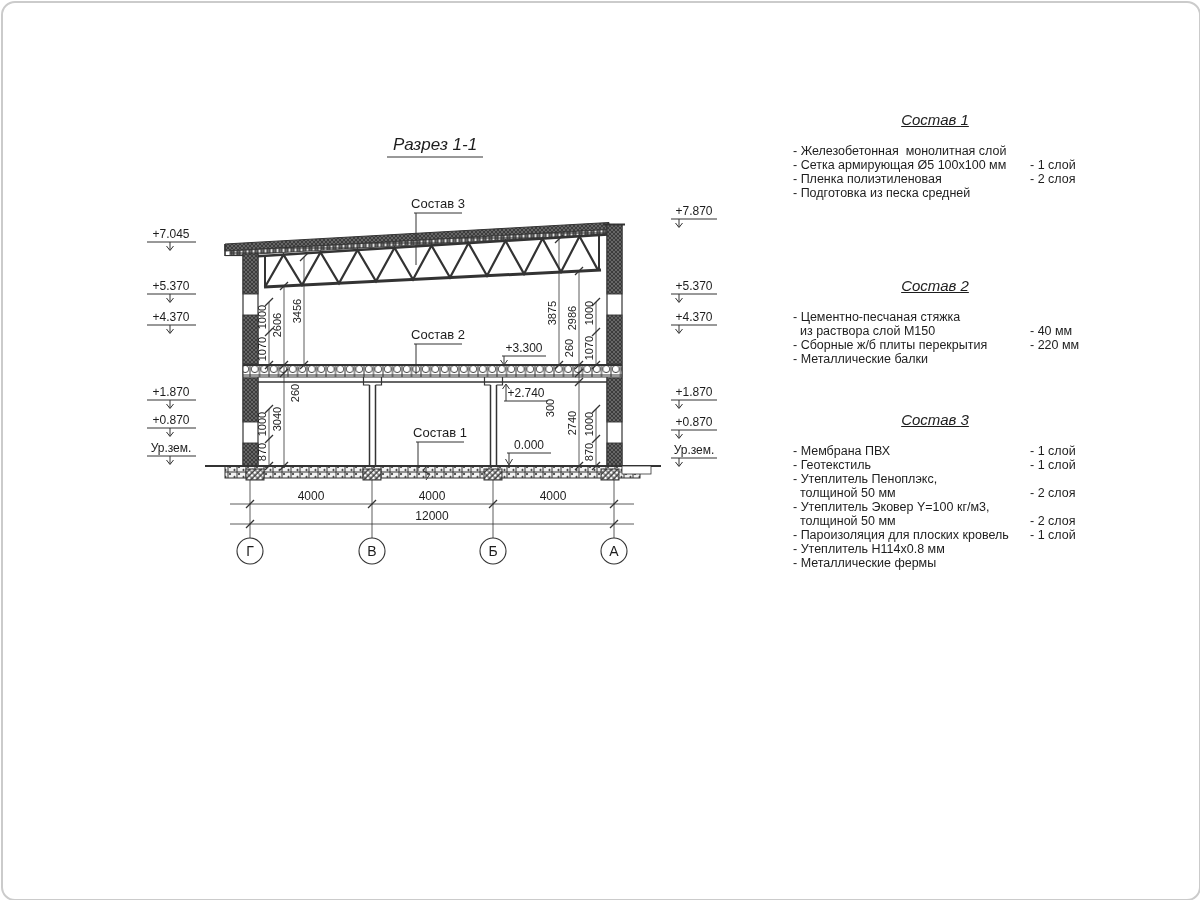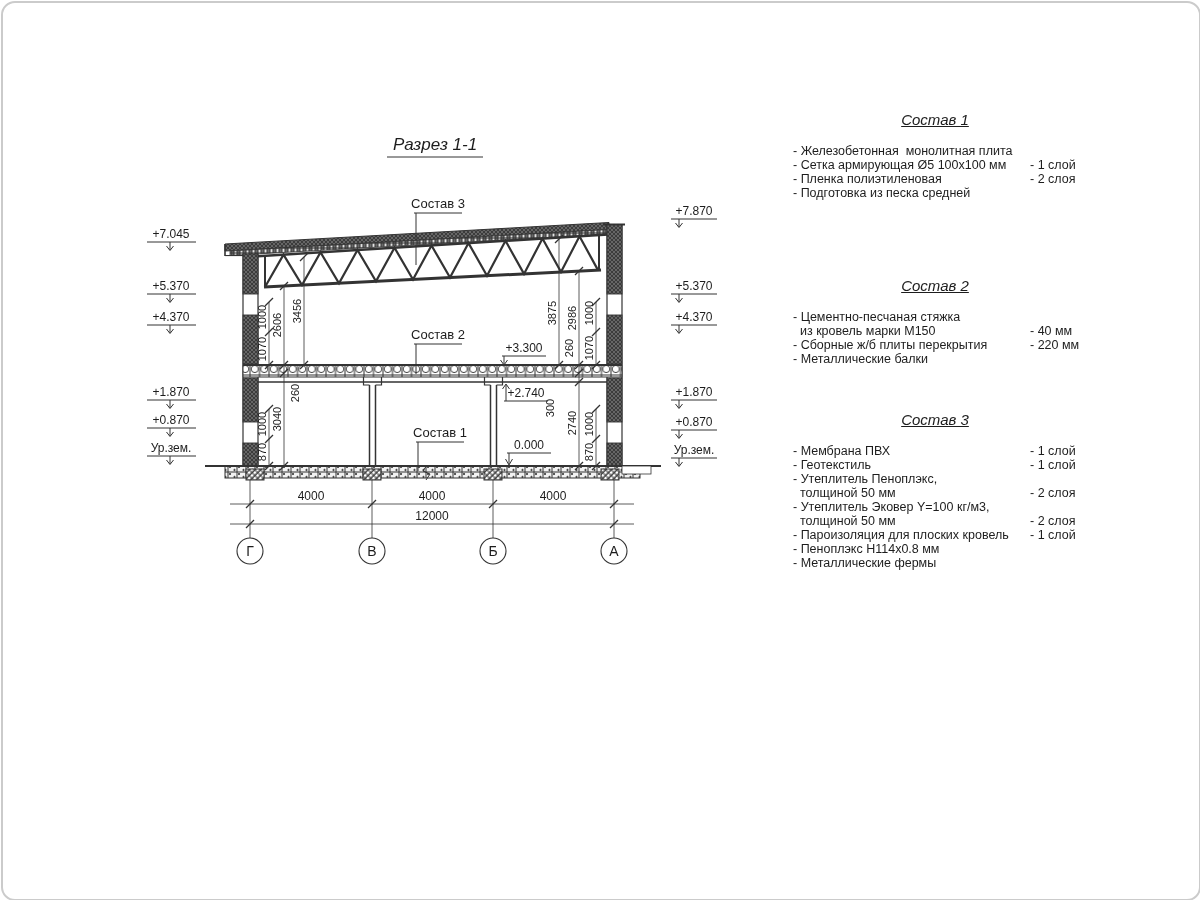--- a/index.html
+++ b/index.html
@@ -323,21 +323,21 @@
     <text class="t-axis" x="247" y="553" text-anchor="middle">Г</text>
     <text class="t-axis" x="369" y="553" text-anchor="middle">В</text>
     <text class="t-axis" x="490" y="553" text-anchor="middle">Б</text>
     <text class="t-axis" x="611" y="553" text-anchor="middle">А</text>
   </g>
 </svg>
 
 <section class="spec" style="top:108px">
   <h3>Состав 1</h3>
   <div class="row">
-        <span class="nm">- Железобетонная  монолитная плита</span>
+        <span class="nm">- Железобетонная  монолитная слой</span>
         <span class="val"></span>
       </div>
   <div class="row">
         <span class="nm">- Сетка армирующая Ø5 100х100 мм</span>
         <span class="val">- 1 слой</span>
       </div>
   <div class="row">
         <span class="nm">- Пленка полиэтиленовая</span>
         <span class="val">- 2 слоя</span>
       </div>
@@ -347,21 +347,21 @@
       </div>
 </section>
 
 <section class="spec" style="top:274px">
   <h3>Состав 2</h3>
   <div class="row">
         <span class="nm">- Цементно-песчаная стяжка</span>
         <span class="val"></span>
       </div>
   <div class="row">
-        <span class="nm">  из кровель марки М150</span>
+        <span class="nm">  из раствора слой М150</span>
         <span class="val">- 40 мм</span>
       </div>
   <div class="row">
         <span class="nm">- Сборные ж/б плиты перекрытия</span>
         <span class="val">- 220 мм</span>
       </div>
   <div class="row">
         <span class="nm">- Металлические балки</span>
         <span class="val"></span>
       </div>
@@ -391,21 +391,21 @@
       </div>
   <div class="row">
         <span class="nm">  толщиной 50 мм</span>
         <span class="val">- 2 слоя</span>
       </div>
   <div class="row">
         <span class="nm">- Пароизоляция для плоских кровель</span>
         <span class="val">- 1 слой</span>
       </div>
   <div class="row">
-        <span class="nm">- Пеноплэкс Н114х0.8 мм</span>
+        <span class="nm">- Утеплитель Н114х0.8 мм</span>
         <span class="val"></span>
       </div>
   <div class="row">
         <span class="nm">- Металлические фермы</span>
         <span class="val"></span>
       </div>
 </section>
 
 </div>
 

